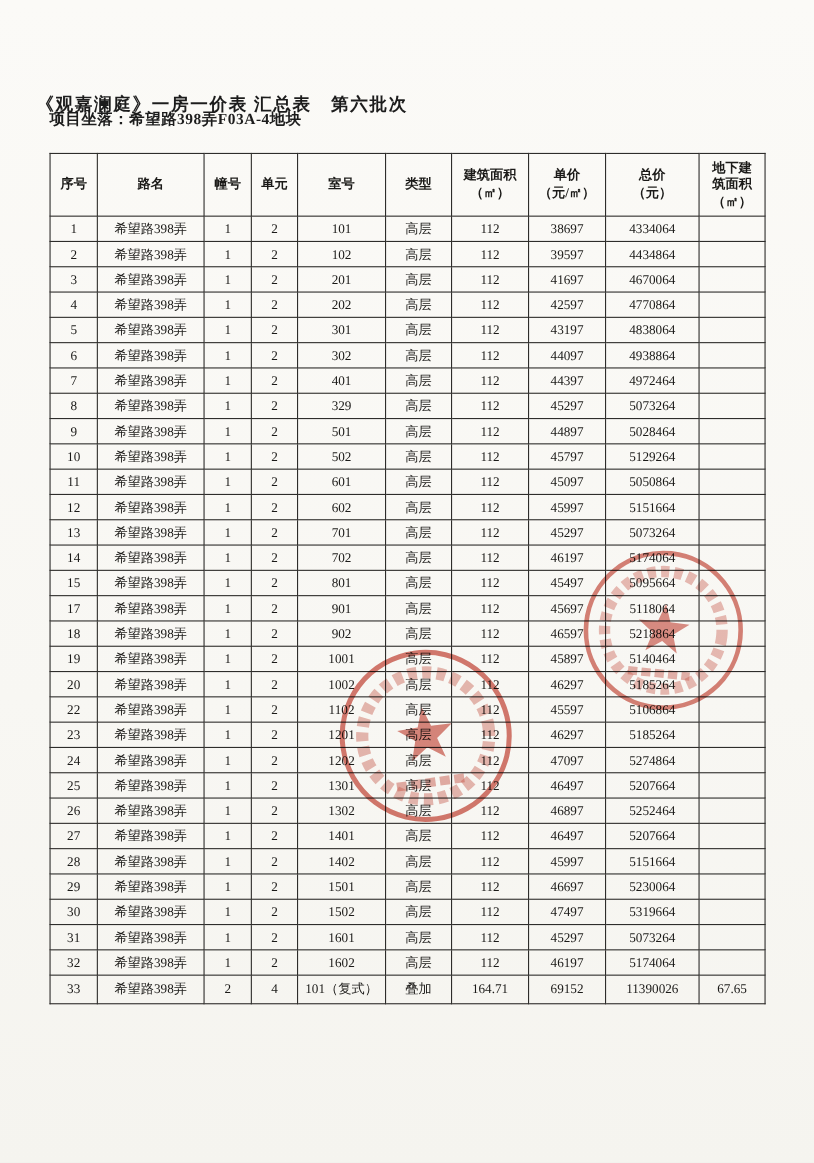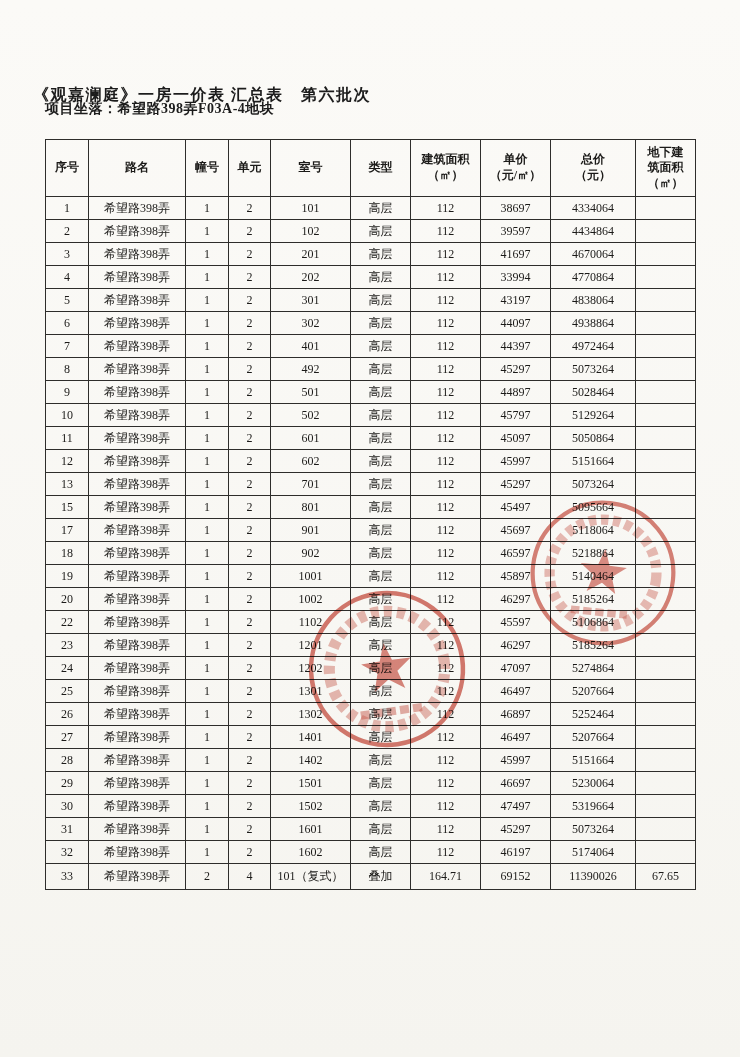--- a/index.html
+++ b/index.html
@@ -120,21 +120,21 @@
           <td></td>
         </tr>
         <tr>
           <td>4</td>
           <td>希望路398弄</td>
           <td>1</td>
           <td>2</td>
           <td>202</td>
           <td>高层</td>
           <td>112</td>
-          <td>33994</td>
+          <td>42597</td>
           <td>4770864</td>
           <td></td>
         </tr>
         <tr>
           <td>5</td>
           <td>希望路398弄</td>
           <td>1</td>
           <td>2</td>
           <td>301</td>
           <td>高层</td>
@@ -165,21 +165,21 @@
           <td>112</td>
           <td>44397</td>
           <td>4972464</td>
           <td></td>
         </tr>
         <tr>
           <td>8</td>
           <td>希望路398弄</td>
           <td>1</td>
           <td>2</td>
-          <td>492</td>
+          <td>329</td>
           <td>高层</td>
           <td>112</td>
           <td>45297</td>
           <td>5073264</td>
           <td></td>
         </tr>
         <tr>
           <td>9</td>
           <td>希望路398弄</td>
           <td>1</td>
@@ -230,20 +230,32 @@
         <tr>
           <td>13</td>
           <td>希望路398弄</td>
           <td>1</td>
           <td>2</td>
           <td>701</td>
           <td>高层</td>
           <td>112</td>
           <td>45297</td>
           <td>5073264</td>
+          <td></td>
+        </tr>
+        <tr>
+          <td>14</td>
+          <td>希望路398弄</td>
+          <td>1</td>
+          <td>2</td>
+          <td>702</td>
+          <td>高层</td>
+          <td>112</td>
+          <td>46197</td>
+          <td>5174064</td>
           <td></td>
         </tr>
         <tr>
           <td>15</td>
           <td>希望路398弄</td>
           <td>1</td>
           <td>2</td>
           <td>801</td>
           <td>高层</td>
           <td>112</td>

